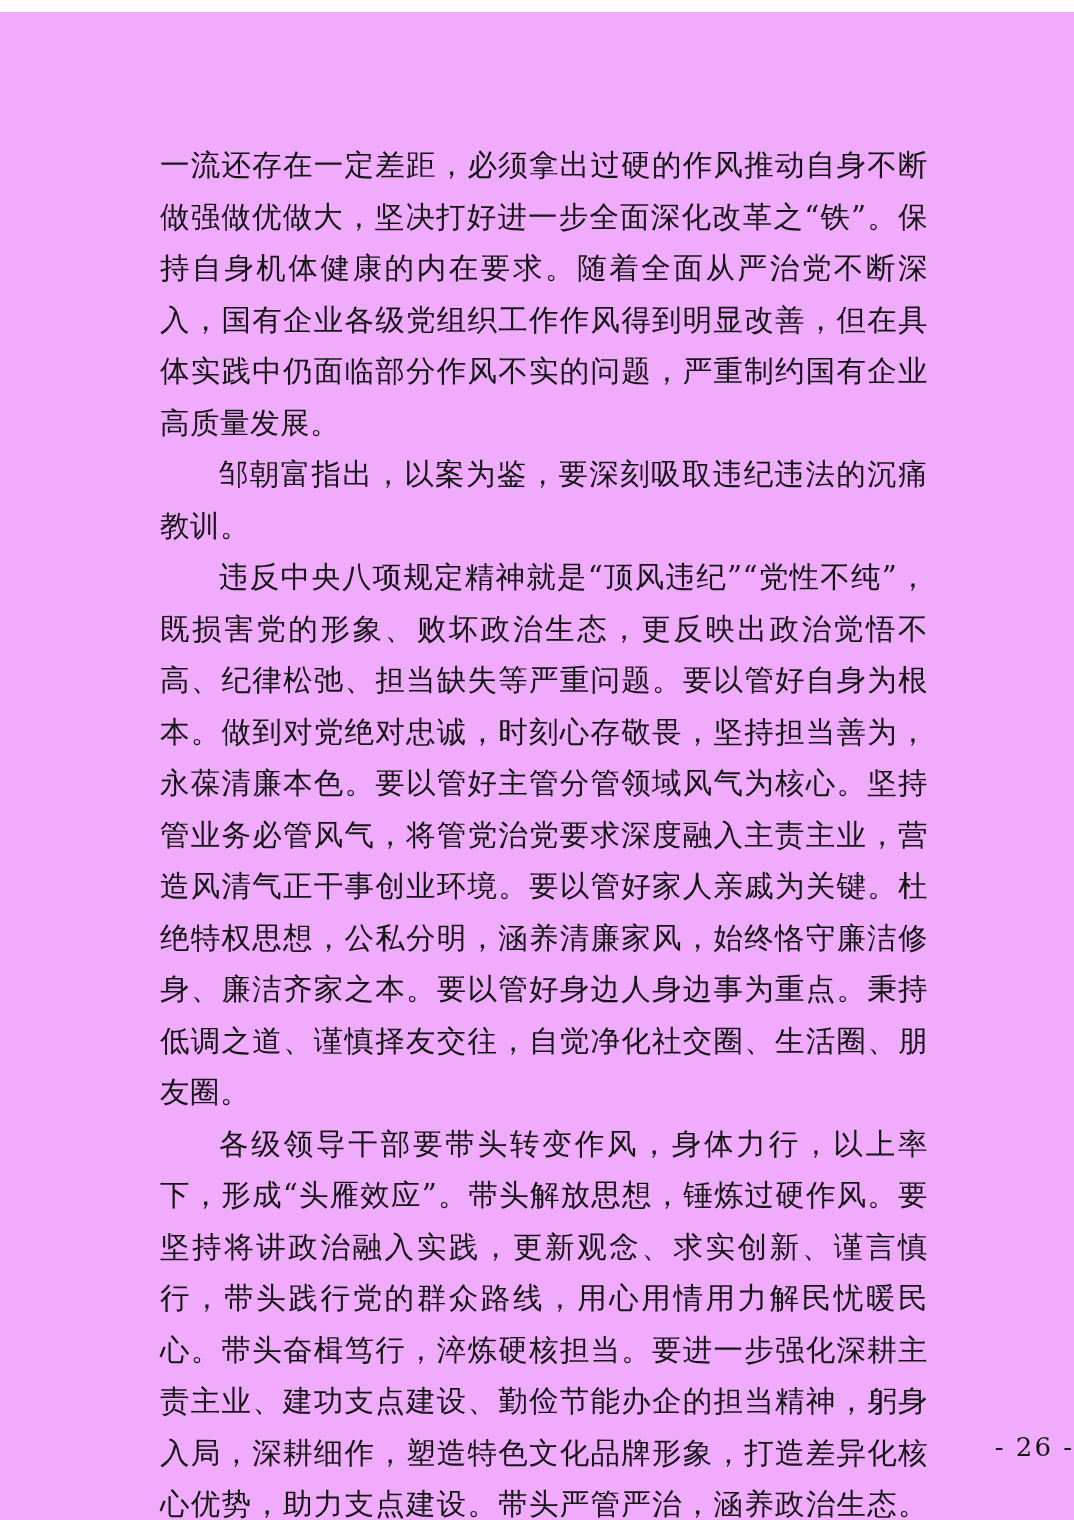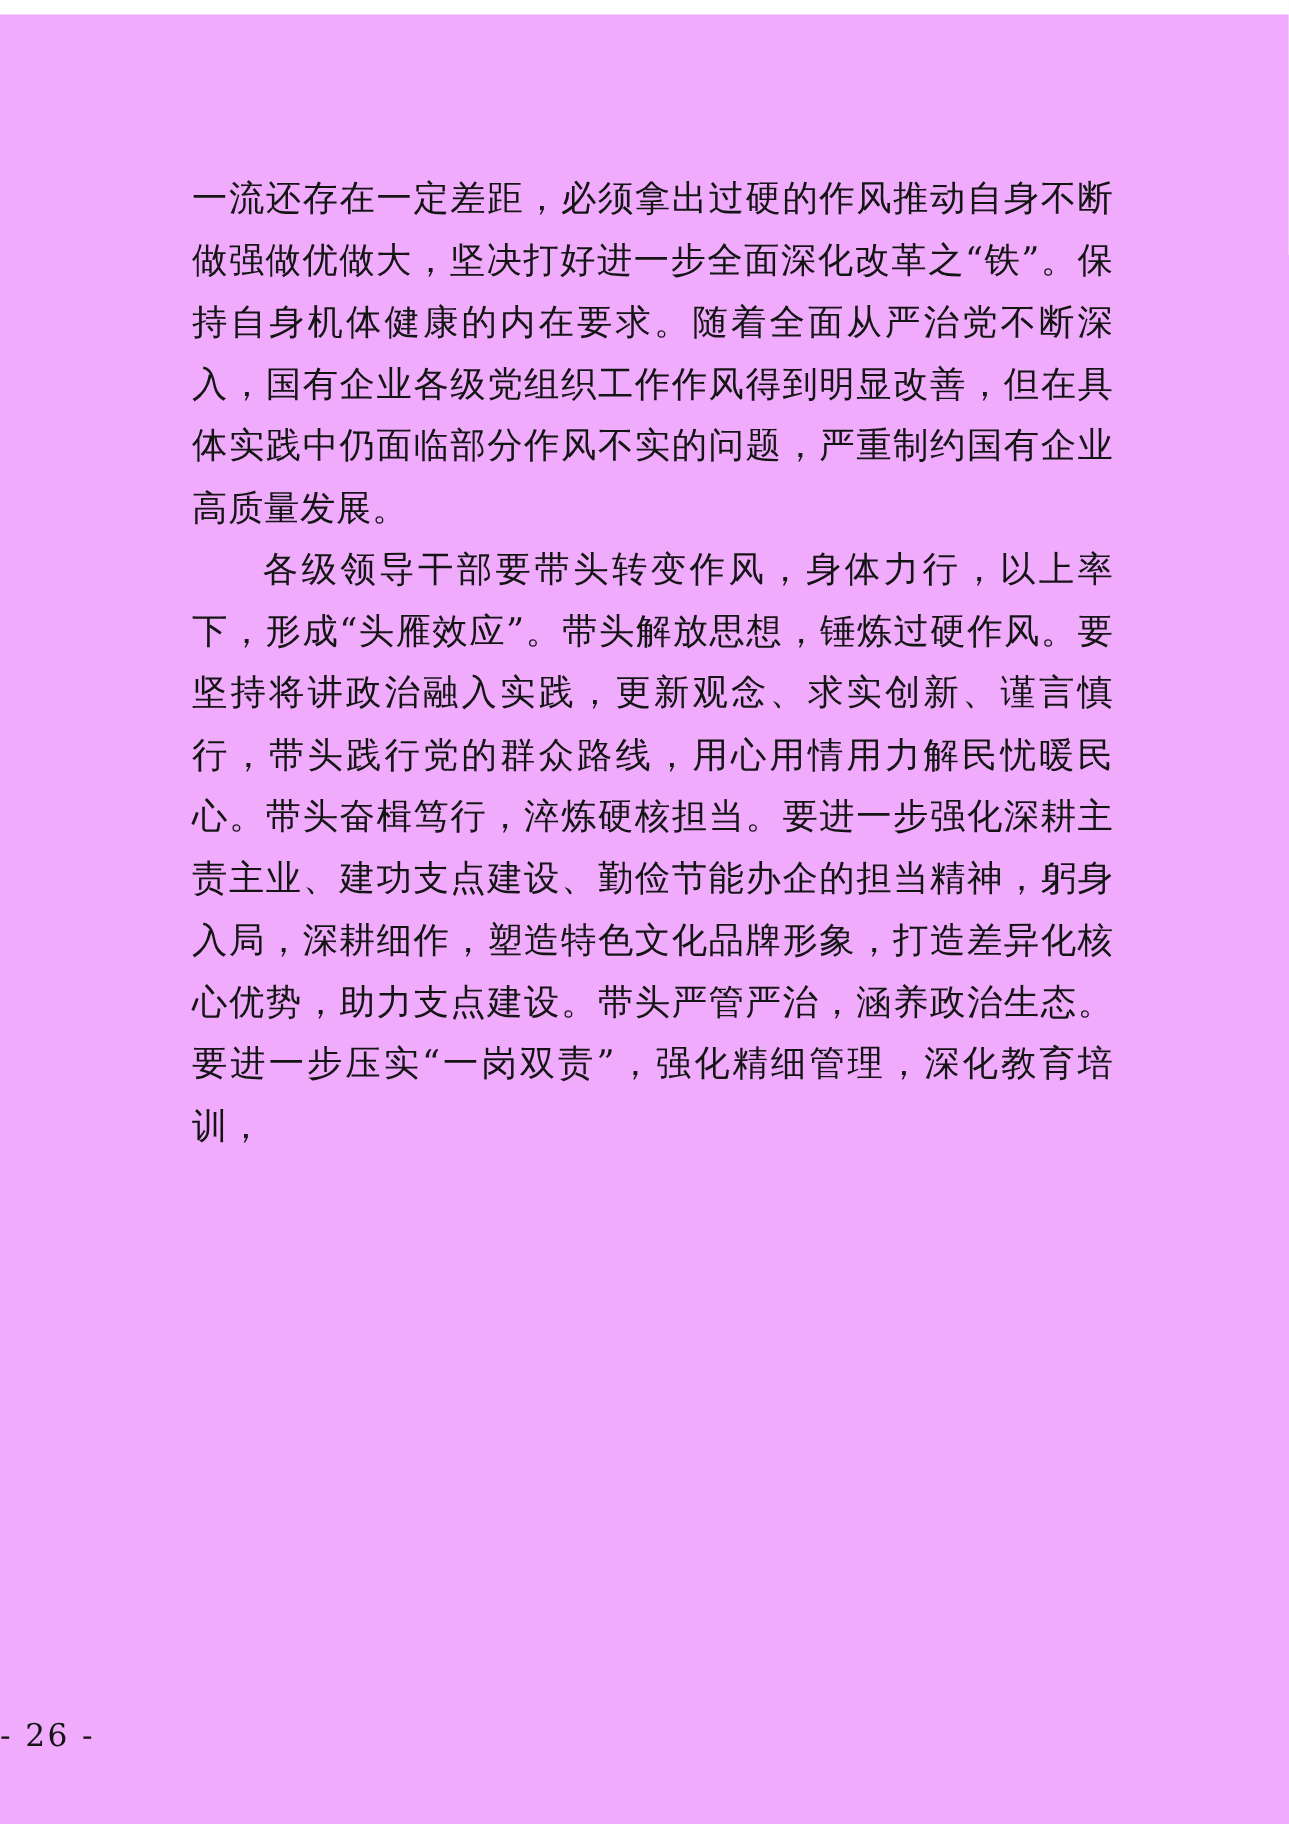--- a/index.html
+++ b/index.html
@@ -39,29 +39,31 @@
     font-family: "DejaVu Serif", "Liberation Serif", serif;
   }
   .indent {
     text-indent: 59px;
   }
   .footer {
     position: absolute;
     left: 0;
     top: 1420px;
     width: 1074px;
-    text-align: left;
+    text-align: right;
     font-size: 26px;
     letter-spacing: 2px;
     font-family: "DejaVu Serif", "Liberation Serif", serif;
     color: #141414;
   }
 </style>
 </head>
 <body>
 
 <div class="page">
   <div class="content">
     <p class="para">一流还存在一定差距，必须拿出过硬的作风推动自身不断做强做优做大，坚决打好进一步全面深化改革之“铁”。保持自身机体健康的内在要求。随着全面从严治党不断深入，国有企业各级党组织工作作风得到明显改善，但在具体实践中仍面临部分作风不实的问题，严重制约国有企业高质量发展。</p>
+    <p class="para indent">邹朝富指出，以案为鉴，要深刻吸取违纪违法的沉痛教训。</p>
+    <p class="para indent">违反中央八项规定精神就是“顶风违纪”“党性不纯”，既损害党的形象、败坏政治生态，更反映出政治觉悟不高、纪律松弛、担当缺失等严重问题。要以管好自身为根本。做到对党绝对忠诚，时刻心存敬畏，坚持担当善为，永葆清廉本色。要以管好主管分管领域风气为核心。坚持管业务必管风气，将管党治党要求深度融入主责主业，营造风清气正干事创业环境。要以管好家人亲戚为关键。杜绝特权思想，公私分明，涵养清廉家风，始终恪守廉洁修身、廉洁齐家之本。要以管好身边人身边事为重点。秉持低调之道、谨慎择友交往，自觉净化社交圈、生活圈、朋友圈。</p>
     <p class="para indent">各级领导干部要带头转变作风，身体力行，以上率下，形成“头雁效应”。带头解放思想，锤炼过硬作风。要坚持将讲政治融入实践，更新观念、求实创新、谨言慎行，带头践行党的群众路线，用心用情用力解民忧暖民心。带头奋楫笃行，淬炼硬核担当。要进一步强化深耕主责主业、建功支点建设、勤俭节能办企的担当精神，躬身入局，深耕细作，塑造特色文化品牌形象，打造差异化核心优势，助力支点建设。带头严管严治，涵养政治生态。要进一步压实“一岗双责”，强化精细管理，深化教育培训，</p>
   </div>
   <div class="footer">- 26 -</div>
 </div>
 
 </body></html>

